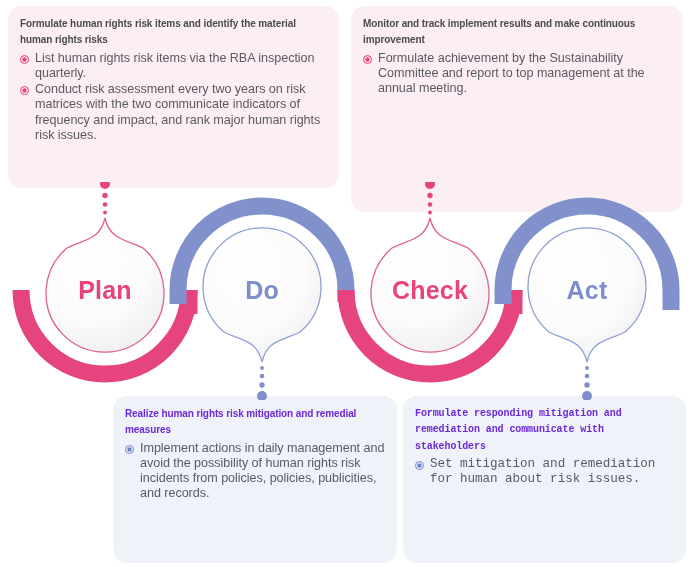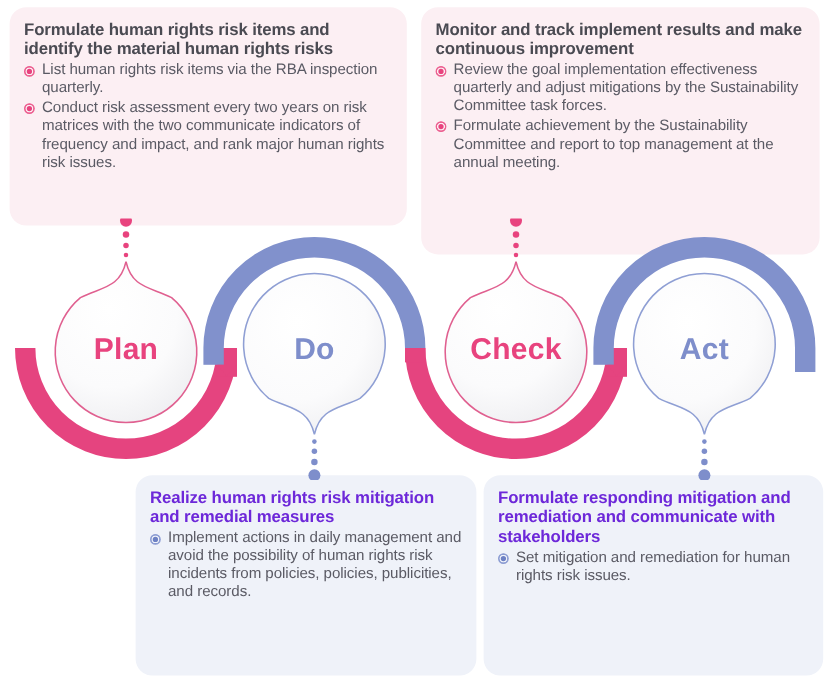--- a/index.html
+++ b/index.html
@@ -17,21 +17,21 @@
     position:absolute;
     border-radius:14px;
     box-sizing:border-box;
     padding:10px 12px 8px 12px;
   }
   .box.pink{background:#fceff3;}
   .box.blue{background:#eff2f9;}
 
   .box-title{
     font-weight:bold;
-    font-size:14px;
+    font-size:10px;
     line-height:16.4px;
     color:#4a4a52;
     margin:0 0 2px 0;
     letter-spacing:-0.1px;
   }
   .blue .box-title{color:#6d28d9;}
 
   .bullets{list-style:none;margin:0;padding:0;}
   .bullets li{
     position:relative;
@@ -54,21 +54,21 @@
   }
   .blue .bullets li .bdot{
     border:1.6px solid #8f9fd4;
     background:#6d81c4;
     box-shadow:inset 0 0 0 1.3px #eff2f9;
   }
 
   #box-plan   {left:8px;  top:6px;   width:331px; height:182px;}
   #box-check  {left:351px;top:6px;   width:332px; height:206px;}
   #box-do     {left:113px;top:396px; width:284px; height:167px;}
-  #box-act    {left:403px;top:396px; width:283px; height:167px;}
+  #box-act    {left:403px;top:396px; width:283px; height:167px;font-family:Liberation Mono, monospace;}
 
   
   #cycle{position:absolute;left:0;top:182px;width:691px;height:218px;}
 
   .stage-label{
     font-family:"Liberation Sans", sans-serif;
     font-weight:bold;
     font-size:25px;
     letter-spacing:0.2px;
   }
@@ -84,36 +84,35 @@
     <p class="box-title">Formulate human rights risk items and identify the material human rights risks</p>
     <ul class="bullets">
       <li><span class="bdot"></span><span>List human rights risk items via the RBA inspection quarterly.</span></li>
       <li><span class="bdot"></span><span>Conduct risk assessment every two years on risk matrices with the two communicate indicators of frequency and impact, and rank major human rights risk issues.</span></li>
     </ul>
   </div>
 
   <div class="box pink" id="box-check">
     <p class="box-title">Monitor and track implement results and make continuous improvement</p>
     <ul class="bullets">
-      <li><span class="bdot"></span><span>Review the goal implementation effectiveness quarterly and adjust mitigations by the Sustainability Committee task forces.</span></li>
       <li><span class="bdot"></span><span>Formulate achievement by the Sustainability Committee and report to top management at the annual meeting.</span></li>
     </ul>
   </div>
 
   <div class="box blue" id="box-do">
     <p class="box-title">Realize human rights risk mitigation and remedial measures</p>
     <ul class="bullets">
       <li><span class="bdot"></span><span>Implement actions in daily management and avoid the possibility of human rights risk incidents from policies, policies, publicities, and records.</span></li>
     </ul>
   </div>
 
   <div class="box blue" id="box-act">
     <p class="box-title">Formulate responding mitigation and remediation and communicate with stakeholders</p>
     <ul class="bullets">
-      <li><span class="bdot"></span><span>Set mitigation and remediation for human rights risk issues.</span></li>
+      <li><span class="bdot"></span><span>Set mitigation and remediation for human about risk issues.</span></li>
     </ul>
   </div>
 
   <svg id="cycle" viewBox="0 0 691 218">
     <defs>
       <radialGradient id="bubbleFill" cx="38%" cy="30%" r="78%">
         <stop offset="0%" stop-color="#ffffff"></stop>
         <stop offset="62%" stop-color="#fbfbfc"></stop>
         <stop offset="100%" stop-color="#eeeef1"></stop>
       </radialGradient>

